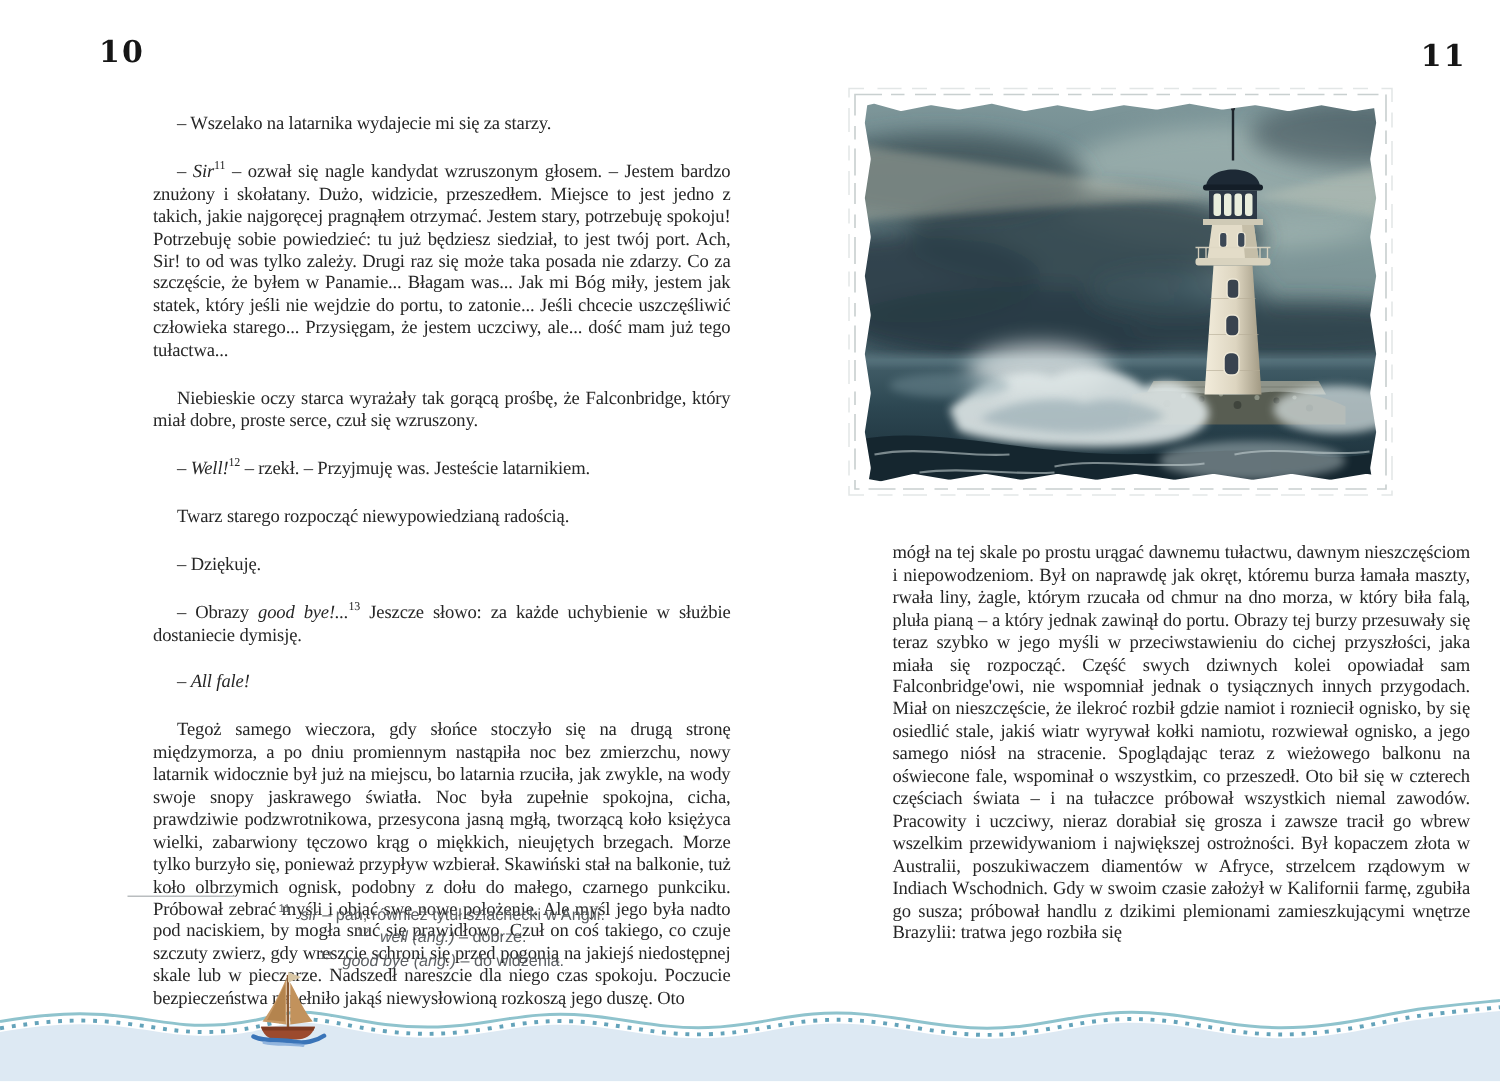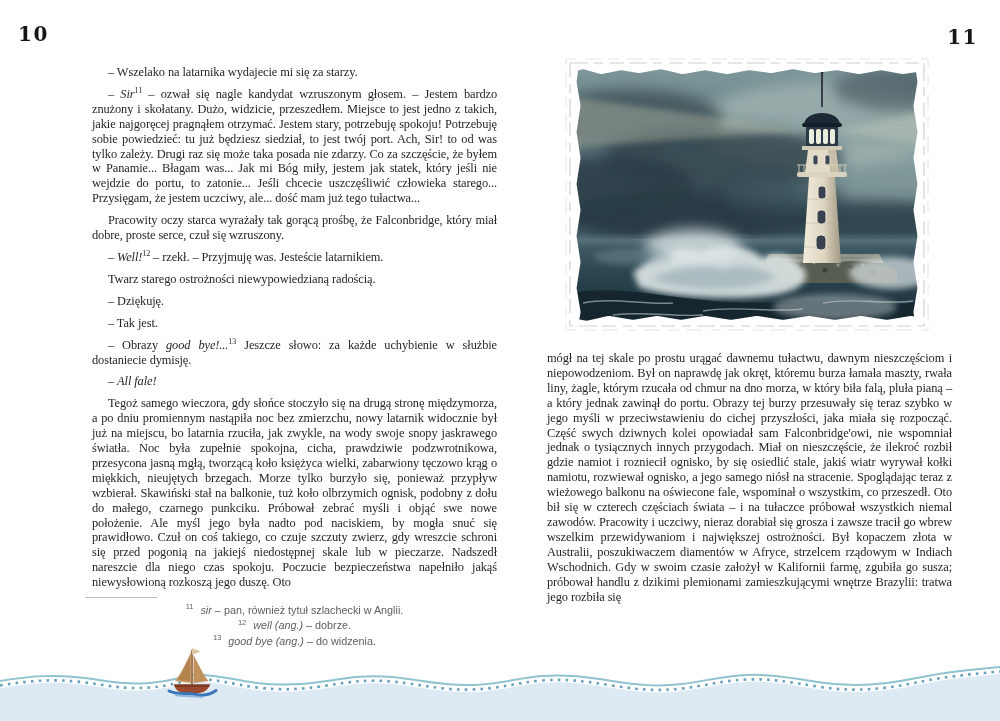--- a/index.html
+++ b/index.html
@@ -5,34 +5,34 @@
   html,body{margin:0;padding:0;}
   body{
     width:1000px;height:721px;position:relative;overflow:hidden;
     background:#ffffff;
     font-family:"Liberation Serif", serif;
   }
   
   .page-num{
     position:absolute;
     font-family:"DejaVu Serif", serif;
-    font-weight:700;font-size:20px;color:#161616;letter-spacing:1.5px;
+    font-weight:700;font-size:20px;color:#161616;letter-spacing:1.5px;margin-left:48px;
   }
   #pn-left{left:18px;top:22px;}
   #pn-right{right:22px;top:25px;}
 
   
   .textcol{
     position:absolute;width:419px;
     font-size:12.4px;line-height:14.9px;letter-spacing:-0.1px;
     text-align:justify;color:#262626;
   }
   #left-text{left:85px;top:58px;}
-  #right-text{left:540px;top:344px;}
-  .textcol p{margin:7px;}
+  #right-text{left:578px;top:344px;}
+  .textcol p{margin:17px;}
   .textcol p.ind{text-indent:16px;}
   .textcol .i{font-style:italic;}
   .textcol sup{font-size:8px;line-height:0;vertical-align:super;}
 
   
   #footnotes{
     position:absolute;left:85px;top:597px;width:419px;
     font-family:"Liberation Sans", sans-serif;
     font-size:10.8px;line-height:15.4px;color:#5c6064;text-align:center;
   }
@@ -50,25 +50,24 @@
 </style>
 </head>
 <body>
 
 <div class="page-num" id="pn-left">10</div>
 <div class="page-num" id="pn-right">11</div>
 
 <div class="textcol" id="left-text">
     <p class="ind"><span>– Wszelako na latarnika wydajecie mi się za starzy.</span></p>
     <p class="ind"><span>– </span><span class="i">Sir</span><sup>11</sup><span> – ozwał się nagle kandydat wzruszonym głosem. – Jestem bardzo znużony i skołatany. Dużo, widzicie, przeszedłem. Miejsce to jest jedno z takich, jakie najgoręcej pragnąłem otrzymać. Jestem stary, potrzebuję spokoju! Potrzebuję sobie powiedzieć: tu już będziesz siedział, to jest twój port. Ach, Sir! to od was tylko zależy. Drugi raz się może taka posada nie zdarzy. Co za szczęście, że byłem w Panamie... Błagam was... Jak mi Bóg miły, jestem jak statek, który jeśli nie wejdzie do portu, to zatonie... Jeśli chcecie uszczęśliwić człowieka starego... Przysięgam, że jestem uczciwy, ale... dość mam już tego tułactwa...</span></p>
-    <p class="ind"><span>Pracowity oczy starca wyrażały tak gorącą prośbę, że Falconbridge, który miał dobre, proste serce, czuł się wzruszony.</span></p>
+    <p class="ind"><span>Niebieskie oczy starca wyrażały tak gorącą prośbę, że Falconbridge, który miał dobre, proste serce, czuł się wzruszony.</span></p>
     <p class="ind"><span>– </span><span class="i">Well!</span><sup>12</sup><span> – rzekł. – Przyjmuję was. Jesteście latarnikiem.</span></p>
-    <p class="ind"><span>Twarz starego ostrożności niewypowiedzianą radością.</span></p>
+    <p class="ind"><span>Twarz starego rozpocząć niewypowiedzianą radością.</span></p>
     <p class="ind"><span>– Dziękuję.</span></p>
-    <p class="ind"><span>– Tak jest.</span></p>
     <p class="ind"><span>– Obrazy </span><span class="i">good bye!...</span><sup>13</sup><span> Jeszcze słowo: za każde uchybienie w służbie dostaniecie dymisję.</span></p>
     <p class="ind"><span>– </span><span class="i">All fale!</span></p>
     <p class="ind"><span>Tegoż samego wieczora, gdy słońce stoczyło się na drugą stronę międzymorza, a po dniu promiennym nastąpiła noc bez zmierzchu, nowy latarnik widocznie był już na miejscu, bo latarnia rzuciła, jak zwykle, na wody swoje snopy jaskrawego światła. Noc była zupełnie spokojna, cicha, prawdziwie podzwrotnikowa, przesycona jasną mgłą, tworzącą koło księżyca wielki, zabarwiony tęczowo krąg o miękkich, nieujętych brzegach. Morze tylko burzyło się, ponieważ przypływ wzbierał. Skawiński stał na balkonie, tuż koło olbrzymich ognisk, podobny z dołu do małego, czarnego punkciku. Próbował zebrać myśli i objąć swe nowe położenie. Ale myśl jego była nadto pod naciskiem, by mogła snuć się prawidłowo. Czuł on coś takiego, co czuje szczuty zwierz, gdy wreszcie schroni się przed pogonią na jakiejś niedostępnej skale lub w pieczarze. Nadszedł nareszcie dla niego czas spokoju. Poczucie bezpieczeństwa napełniło jakąś niewysłowioną rozkoszą jego duszę. Oto</span></p>
   </div>
 
 <div id="footnotes">
   <div class="fnsep"></div>
   <div id="fn-list">
       <div class="fn"><sup>11</sup><span class="i">sir</span><span> – pan, również tytuł szlachecki w Anglii.</span></div>
       <div class="fn"><sup>12</sup><span class="i">well (ang.)</span><span> – dobrze.</span></div>

